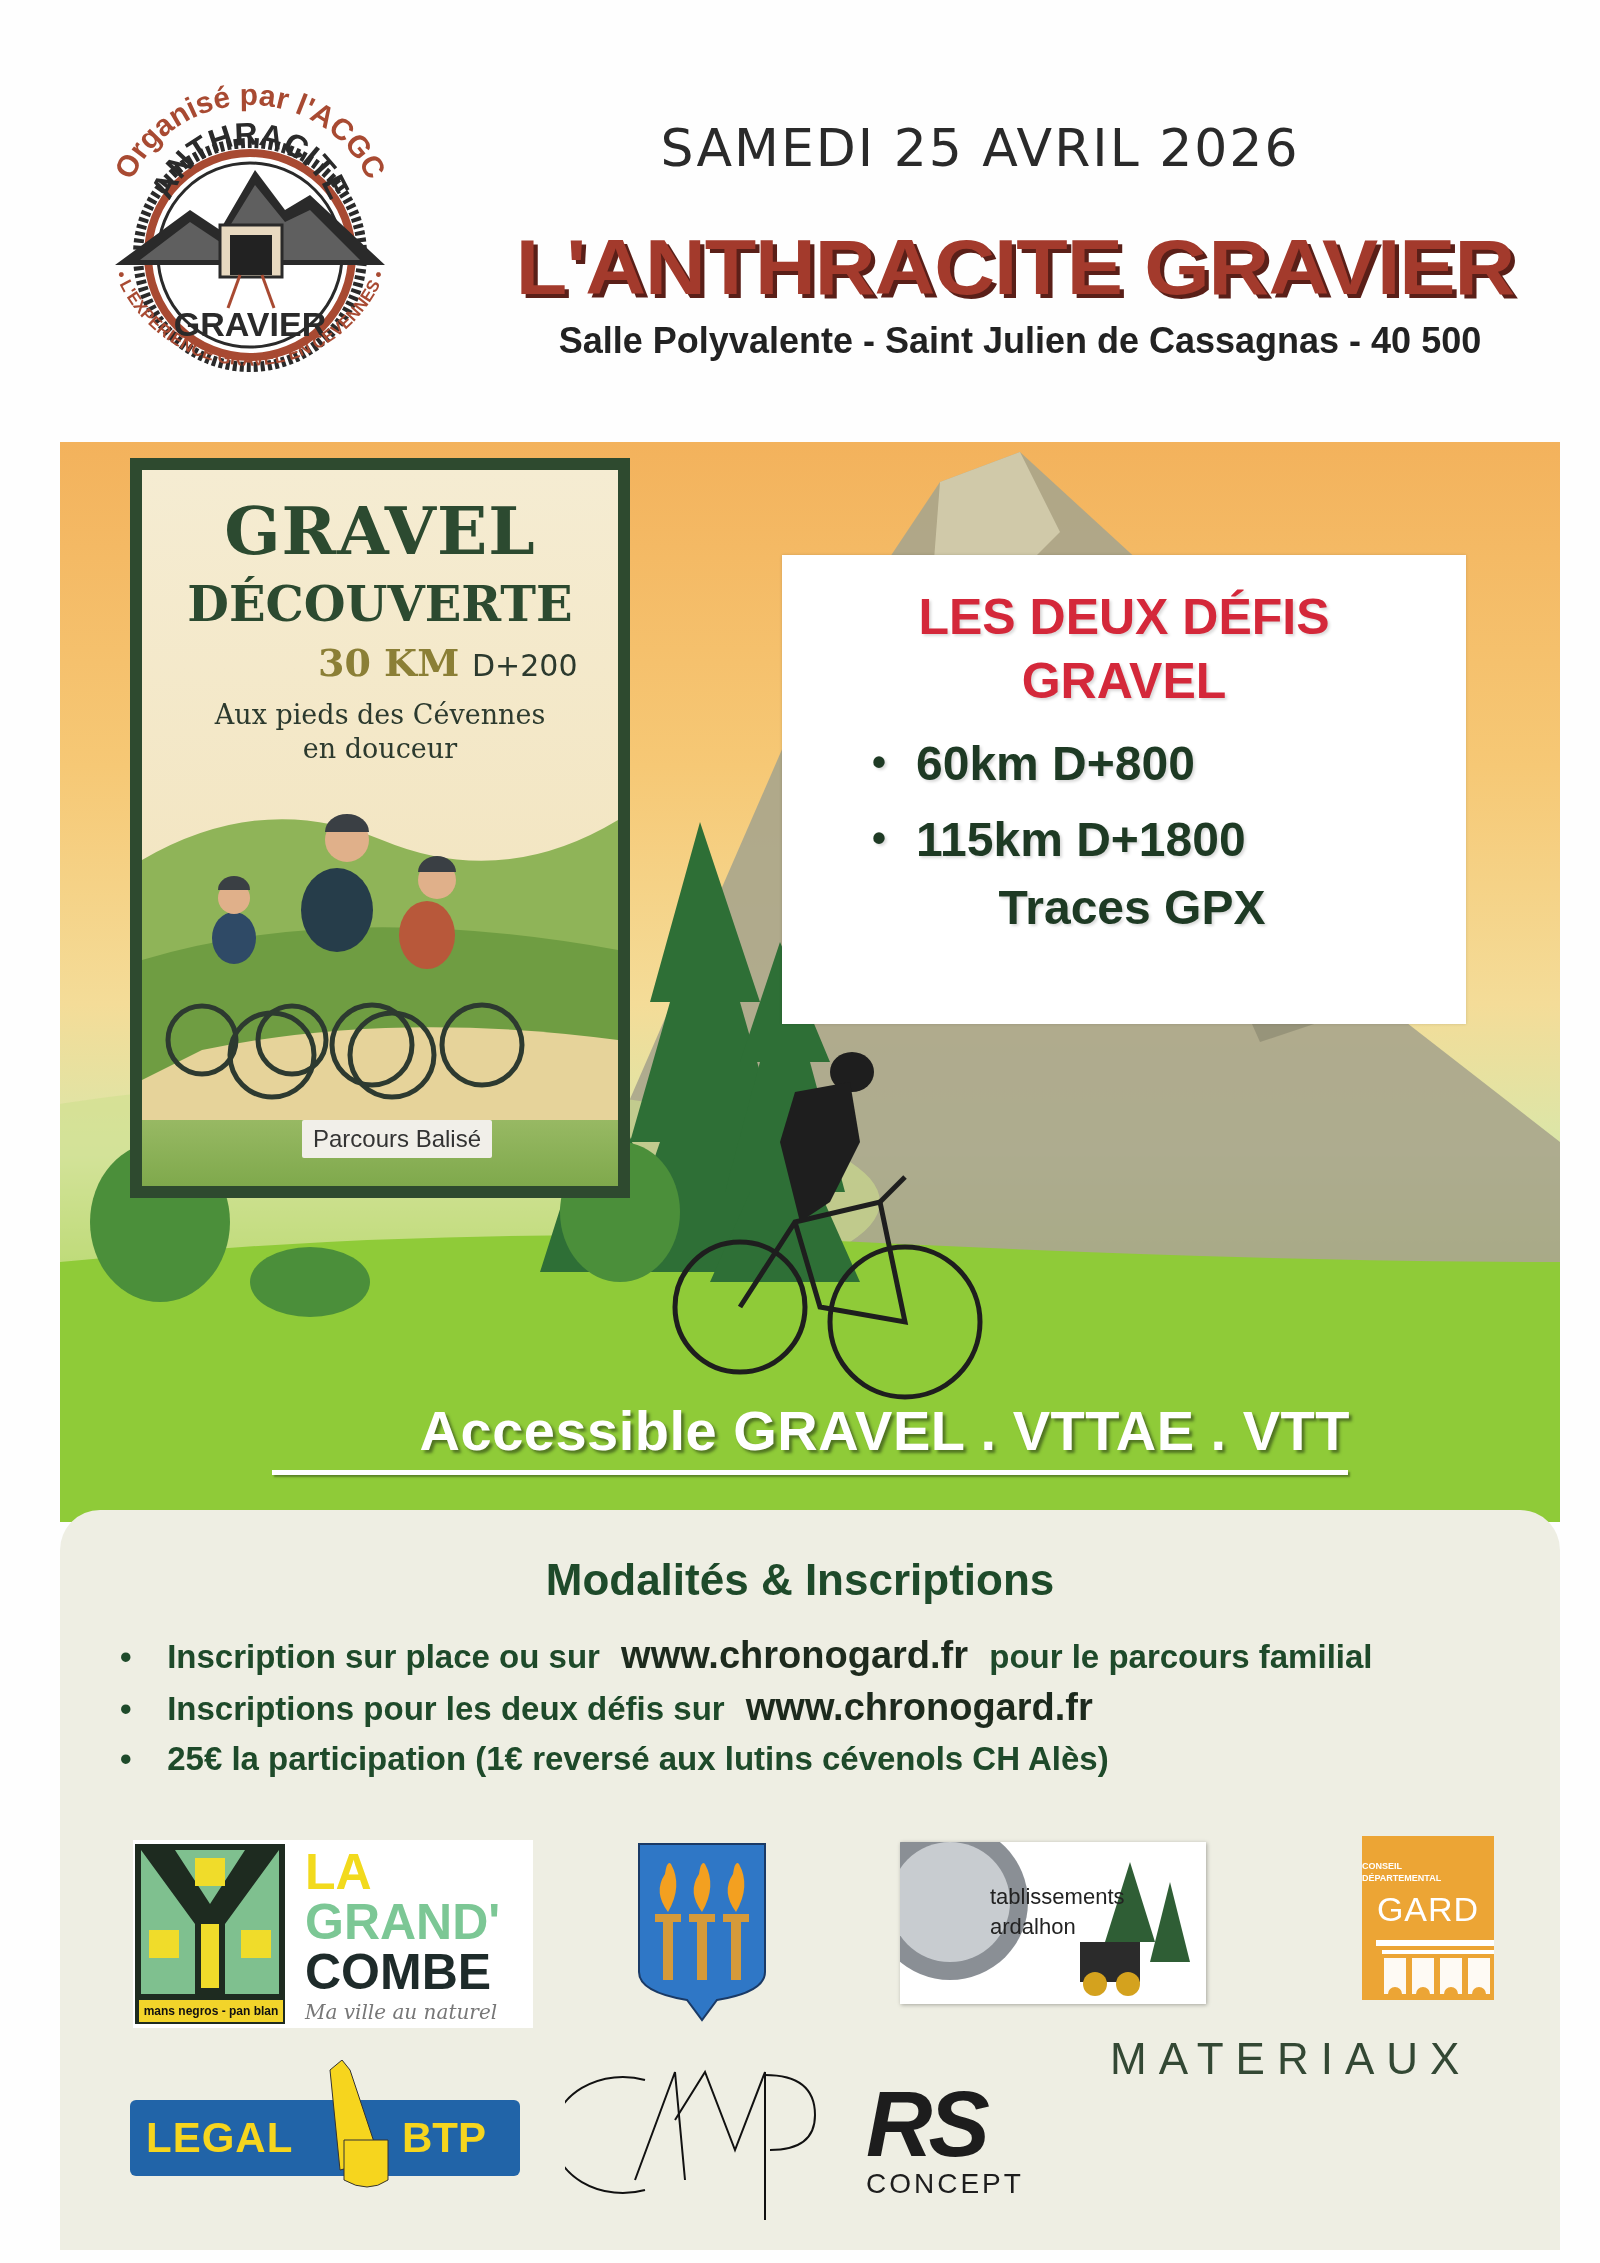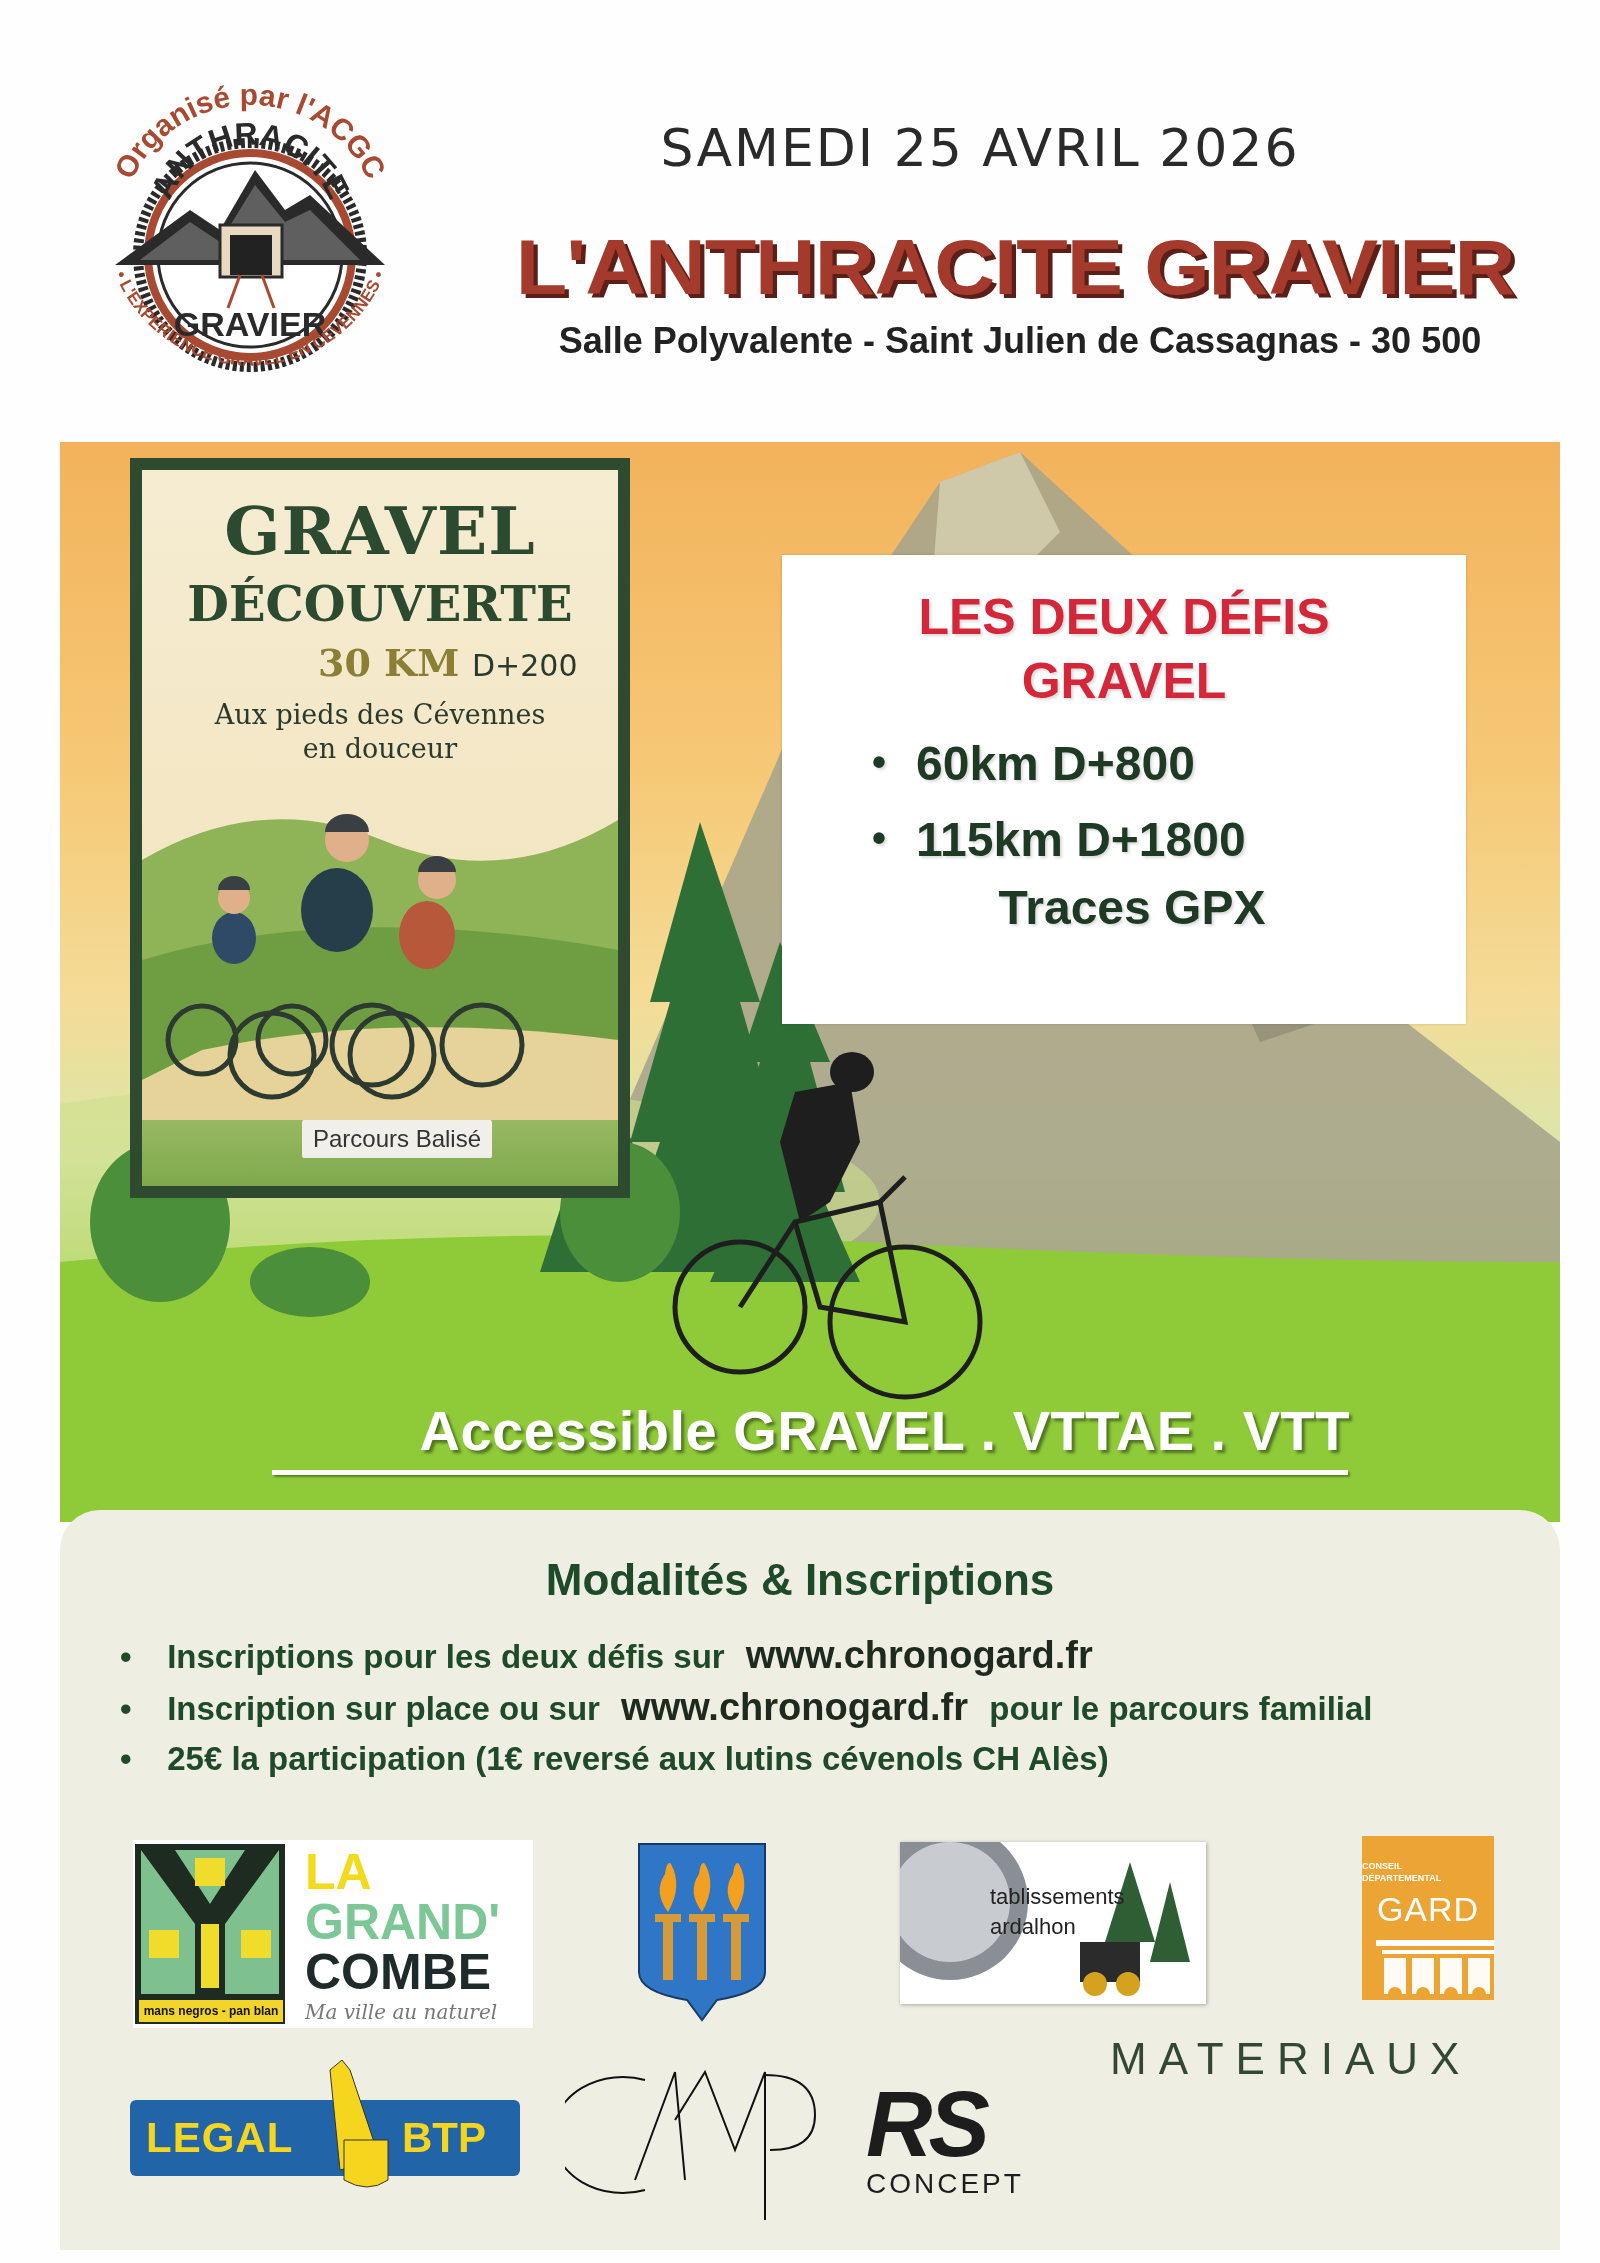--- a/index.html
+++ b/index.html
@@ -91,21 +91,21 @@
     </text>
     <text x="170" y="276" text-anchor="middle" font-family="Liberation Sans, sans-serif" font-weight="900" font-size="34" fill="#2a2a2a">GRAVIER</text>
     <text font-family="Liberation Sans, sans-serif" font-weight="bold" font-size="17" fill="#a84a32">
       <textPath href="#arcBot" startOffset="50%" text-anchor="middle">• L'EXPERIENCE GRAVEL EN CÉVENNES •</textPath>
     </text>
   </svg>
 </div>
 
 <div class="abs date">SAMEDI 25 AVRIL 2026</div>
 <div class="abs title">L'ANTHRACITE GRAVIER</div>
-<div class="abs venue">Salle Polyvalente - Saint Julien de Cassagnas - 30 500</div>
+<div class="abs venue">Salle Polyvalente - Saint Julien de Cassagnas - 40 500</div>
 
 <div class="abs scene">
   <svg width="1500" height="1080" viewBox="0 0 1500 1080">
 
     <polygon points="560,680 760,220 880,40 960,10 1080,120 1160,260 1260,400 1320,560 1500,700 1500,820 560,820" fill="#a9a58c" opacity=".9"></polygon>
     <polygon points="880,40 960,10 1000,90 930,160 900,320 860,300" fill="#d8d2b2" opacity=".8"></polygon>
     <polygon points="1080,120 1160,260 1260,400 1320,560 1200,600 1120,420 1060,260" fill="#8d8a72" opacity=".7"></polygon>
 
     <ellipse cx="300" cy="760" rx="520" ry="120" fill="#cfe08e" opacity=".6"></ellipse>
 
@@ -193,27 +193,27 @@
   <div class="d-traces">Traces GPX</div>
 </div>
 
 <div class="abs access">Accessible GRAVEL . VTTAE . VTT</div>
 <div class="abs access-line"></div>
 
 <div class="abs info"></div>
 <div class="abs mod-title">Modalités &amp; Inscriptions</div>
 <ul class="abs mod-list">
   <li>
-    <span>Inscriptions pour les deux défis sur</span>
-    <span class="url">www.chronogard.fr</span>
-  </li>
-  <li>
     <span>Inscription sur place ou sur</span>
     <span class="url">www.chronogard.fr</span>
     <span>pour le parcours familial</span>
+  </li>
+  <li>
+    <span>Inscriptions pour les deux défis sur</span>
+    <span class="url">www.chronogard.fr</span>
   </li>
   <li>
     <span>25€ la participation (1€ reversé aux lutins cévenols CH Alès)</span>
   </li>
 </ul>
 
 <div class="sp grandcombe">
   <div class="shield1">
     <svg width="150" height="156" viewBox="0 0 150 156">
       <polygon points="6,6 144,6 144,150 6,150" fill="#7fc08f"></polygon>

